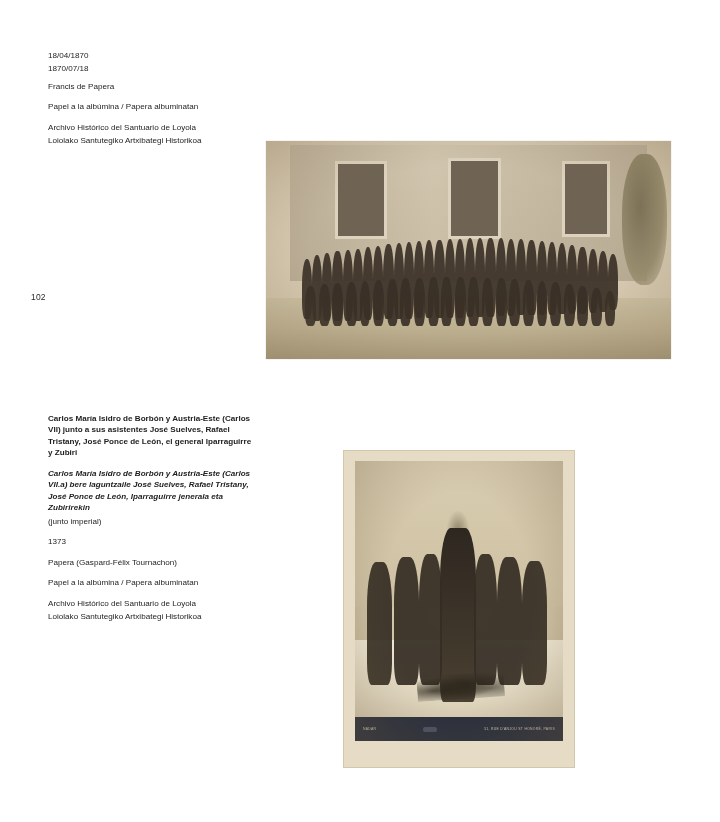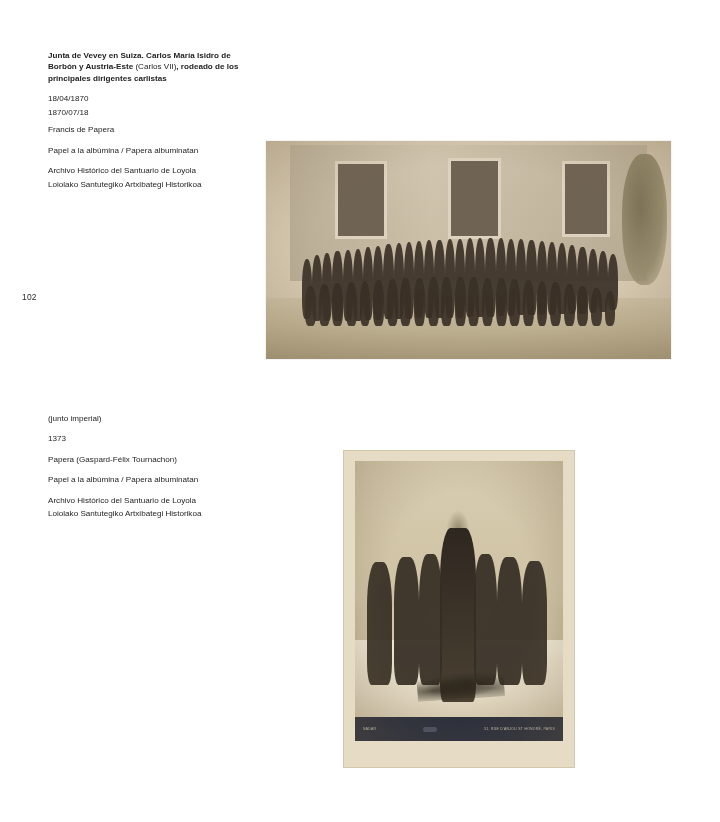--- a/index.html
+++ b/index.html
@@ -16,21 +16,21 @@
     overflow: hidden;
   }
   .page {
     position: absolute;
     inset: 0;
   }
 
   
   .page-number {
     position: absolute;
-    left: 22px;
+    left: 31px;
     top: 292px;
     font-size: 8.5px;
     color: #2b2b2b;
     letter-spacing: 0.2px;
   }
 
   
   .caption {
     position: absolute;
     width: 205px;
@@ -236,23 +236,20 @@
   }
 </style>
 </head>
 <body>
 
 <div class="page">
 
   <div class="page-number">102</div>
 
   <div class="caption caption-1">
-    <p class="cap-para">
-      <span class="bold">Junta de Vevey en Suiza. Carlos María Isidro de Borbón y Austria-Este </span><span class="reg">(Carlos VII)</span><span class="bold">, rodeado de los principales dirigentes carlistas</span>
-    </p>
     <p class="cap-tight">18/04/1870</p>
     <p class="cap-small-gap">1870/07/18</p>
     <p class="cap-para">Francis de Papera</p>
     <p class="cap-para">Papel a la albúmina / Papera albuminatan</p>
     <p class="cap-tight">Archivo Histórico del Santuario de Loyola</p>
     <p class="cap-para">Loiolako Santutegiko Artxibategi Historikoa</p>
   </div>
 
   <div class="photo photo-1">
     <div class="p1-mount">
@@ -322,20 +319,26 @@
         <span style="left:82%; top:58%; width:3.2%; height:42%;"></span>
         <span style="left:86%; top:60%; width:3.2%; height:40%;"></span>
         <span style="left:90%; top:63%; width:3.2%; height:37%;"></span>
       </div>
 
       <div class="p1-vig"></div>
     </div>
   </div>
 
   <div class="caption caption-2">
+    <p class="cap-para">
+      <span class="bold">Carlos María Isidro de Borbón y Austria-Este (Carlos VII) junto a sus asistentes José Suelves, Rafael Tristany, José Ponce de León, el general Iparraguirre y Zubiri</span>
+    </p>
+    <p class="cap-tight">
+      <span class="bolditalic">Carlos María Isidro de Borbón y Austria-Este (Carlos VII.a) bere laguntzaile José Suelves, Rafael Tristany, José Ponce de León, Iparraguirre jenerala eta Zubirirekin</span>
+    </p>
     <p class="cap-para">(junto imperial)</p>
     <p class="cap-para">1373</p>
     <p class="cap-para">Papera (Gaspard-Félix Tournachon)</p>
     <p class="cap-para">Papel a la albúmina / Papera albuminatan</p>
     <p class="cap-tight">Archivo Histórico del Santuario de Loyola</p>
     <p class="cap-para">Loiolako Santutegiko Artxibategi Historikoa</p>
   </div>
 
   <div class="photo photo-2">
     <div class="p2-img">

